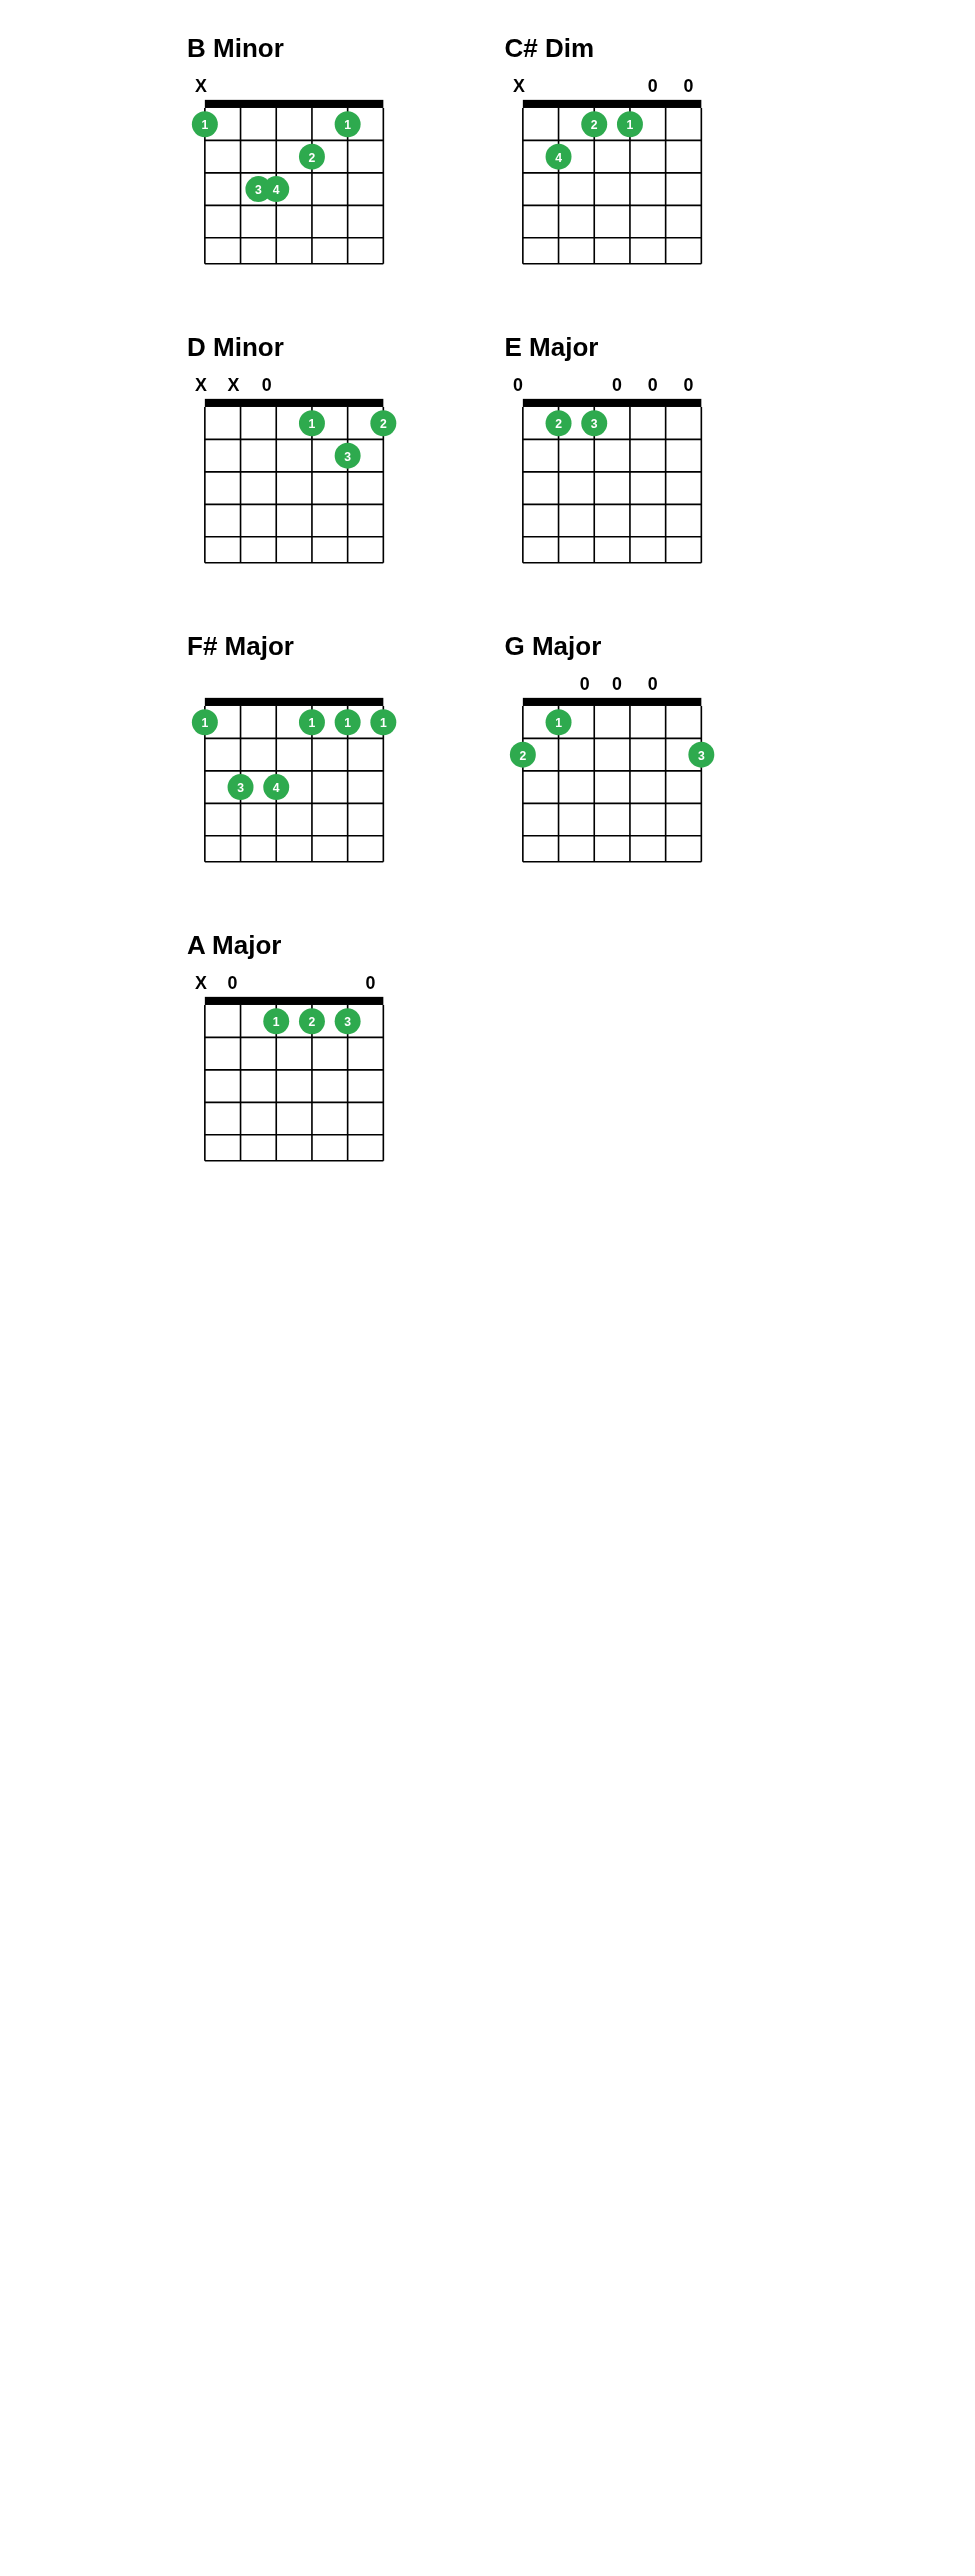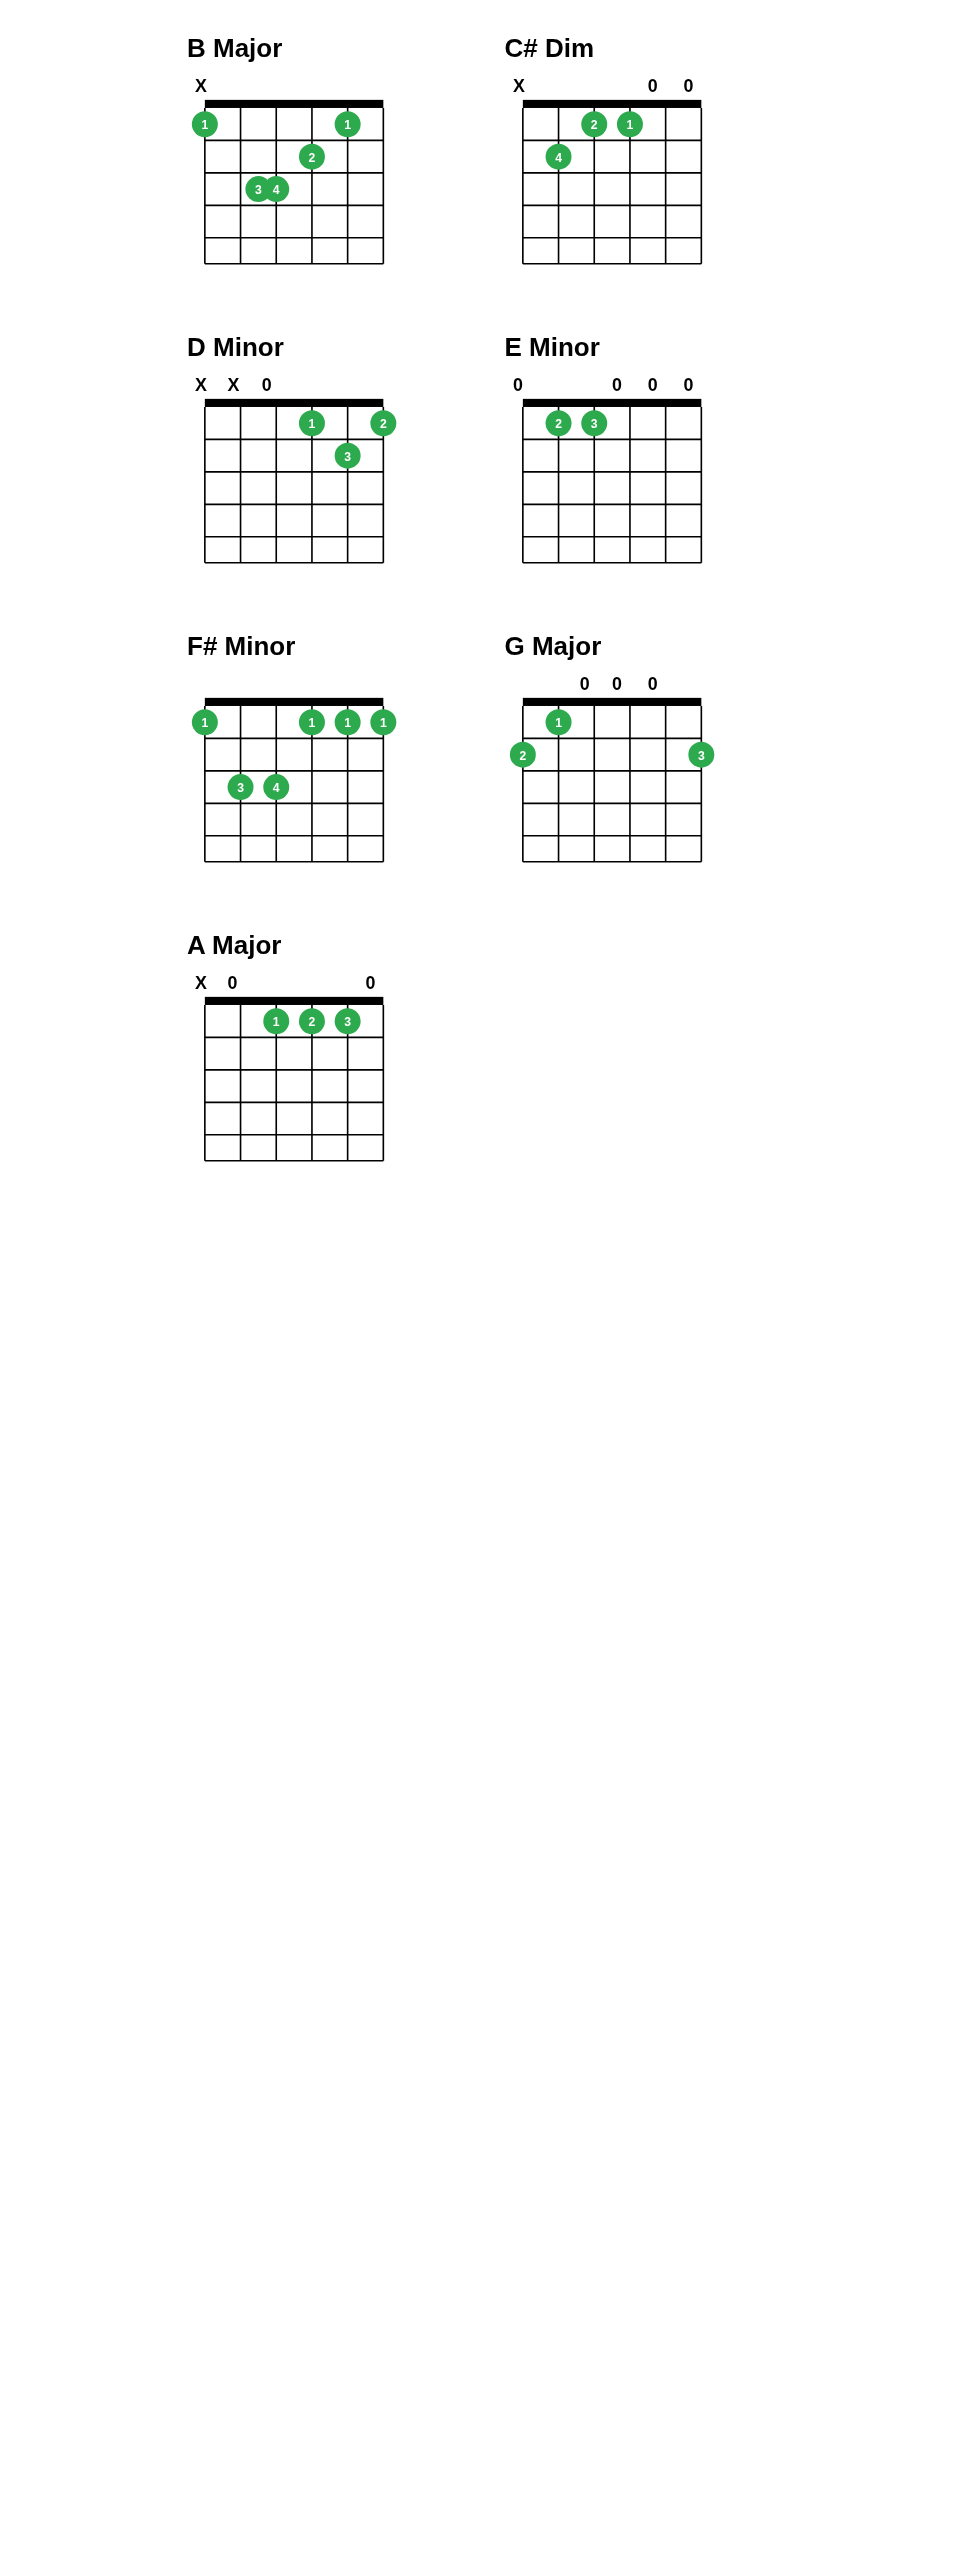--- a/index.html
+++ b/index.html
@@ -41,21 +41,21 @@
       font-family: Arial, sans-serif;
       font-weight: 700;
     }
   </style>
 </head>
 <body>
 
 <div class="page-container">
 
   <div class="chord-block">
-    <div class="chord-title">B Major</div>
+    <div class="chord-title">B Minor</div>
     <div class="chord-svg-container">
       <svg width="215" height="211" viewBox="0 0 265 260">
 
         <text x="10" y="28" font-size="22" font-weight="700" fill="#000">X</text>
 
         <rect x="22" y="38" width="220" height="10" fill="#000"></rect>
 
         <line x1="22" y1="48" x2="22" y2="240" stroke="#000" stroke-width="2"></line>
         <line x1="66" y1="48" x2="66" y2="240" stroke="#000" stroke-width="2"></line>
         <line x1="110" y1="48" x2="110" y2="240" stroke="#000" stroke-width="2"></line>
@@ -153,21 +153,21 @@
         <circle cx="242" cy="68" r="16" fill="#2eaa4e"></circle>
         <text x="242" y="74" text-anchor="middle" font-size="15" font-weight="700" fill="#fff">2</text>
 
         <circle cx="198" cy="108" r="16" fill="#2eaa4e"></circle>
         <text x="198" y="114" text-anchor="middle" font-size="15" font-weight="700" fill="#fff">3</text>
       </svg>
     </div>
   </div>
 
   <div class="chord-block">
-    <div class="chord-title">E Minor</div>
+    <div class="chord-title">E Major</div>
     <div class="chord-svg-container">
       <svg width="215" height="211" viewBox="0 0 265 260">
 
         <text x="10" y="28" font-size="22" font-weight="700" fill="#000">0</text>
         <text x="132" y="28" font-size="22" font-weight="700" fill="#000">0</text>
         <text x="176" y="28" font-size="22" font-weight="700" fill="#000">0</text>
         <text x="220" y="28" font-size="22" font-weight="700" fill="#000">0</text>
 
         <rect x="22" y="38" width="220" height="10" fill="#000"></rect>
 
@@ -187,21 +187,21 @@
         <circle cx="66" cy="68" r="16" fill="#2eaa4e"></circle>
         <text x="66" y="74" text-anchor="middle" font-size="15" font-weight="700" fill="#fff">2</text>
 
         <circle cx="110" cy="68" r="16" fill="#2eaa4e"></circle>
         <text x="110" y="74" text-anchor="middle" font-size="15" font-weight="700" fill="#fff">3</text>
       </svg>
     </div>
   </div>
 
   <div class="chord-block">
-    <div class="chord-title">F# Minor</div>
+    <div class="chord-title">F# Major</div>
     <div class="chord-svg-container">
       <svg width="215" height="211" viewBox="0 0 265 260">
 
         <rect x="22" y="38" width="220" height="10" fill="#000"></rect>
 
         <line x1="22" y1="48" x2="22" y2="240" stroke="#000" stroke-width="2"></line>
         <line x1="66" y1="48" x2="66" y2="240" stroke="#000" stroke-width="2"></line>
         <line x1="110" y1="48" x2="110" y2="240" stroke="#000" stroke-width="2"></line>
         <line x1="154" y1="48" x2="154" y2="240" stroke="#000" stroke-width="2"></line>
         <line x1="198" y1="48" x2="198" y2="240" stroke="#000" stroke-width="2"></line>

